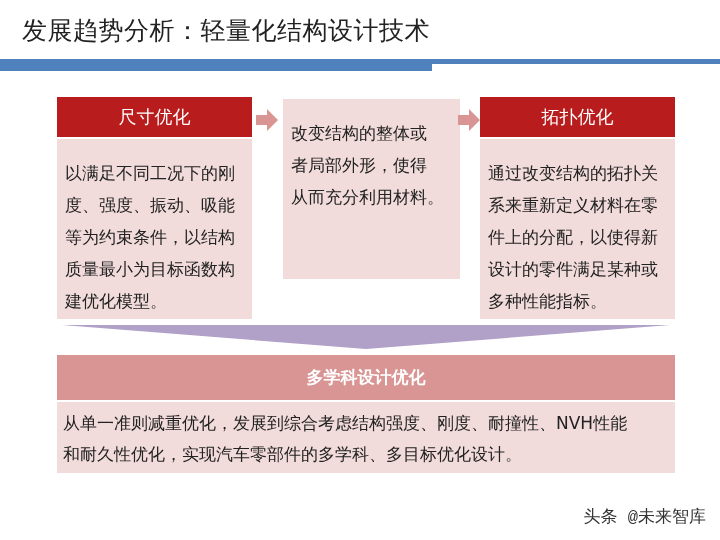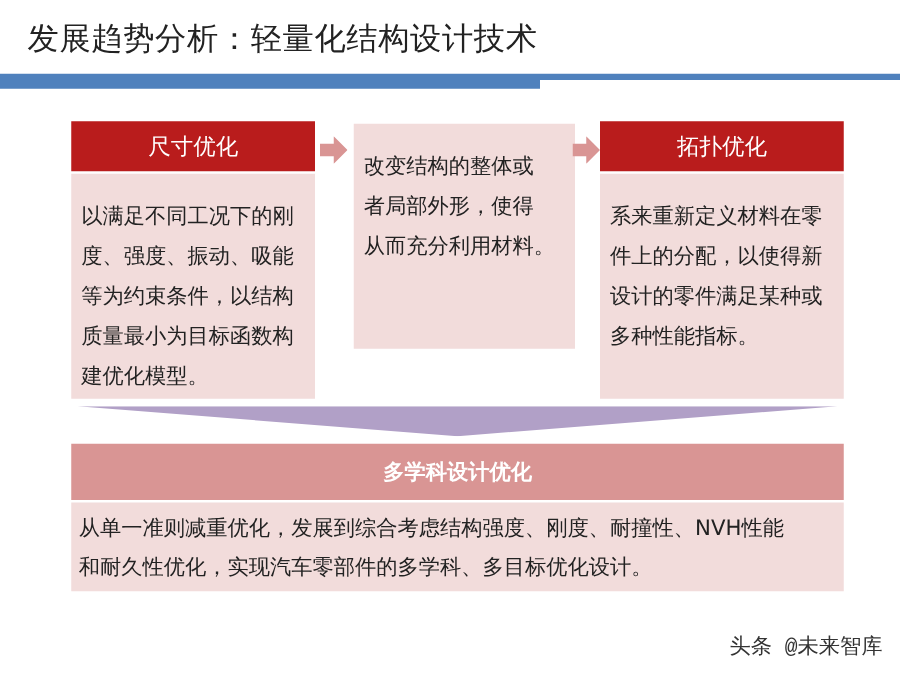--- a/index.html
+++ b/index.html
@@ -75,20 +75,21 @@
   </div>
 </div>
 
 <svg class="arrow" style="left:458px" viewBox="0 0 22 22">
   <polygon points="0,6 11,6 11,0 22,11 11,22 11,16 0,16" fill="#d99594"></polygon>
 </svg>
 
 <div class="card c3">
   <div class="hdr">拓扑优化</div>
   <div class="body">
+    <div>通过改变结构的拓扑关</div>
     <div>系来重新定义材料在零</div>
     <div>件上的分配，以使得新</div>
     <div>设计的零件满足某种或</div>
     <div>多种性能指标。</div>
   </div>
 </div>
 
 <svg class="funnel" viewBox="0 0 608 24" preserveAspectRatio="none">
   <polygon points="0,0 608,0 304,24" fill="#b1a0c7"></polygon>
 </svg>

